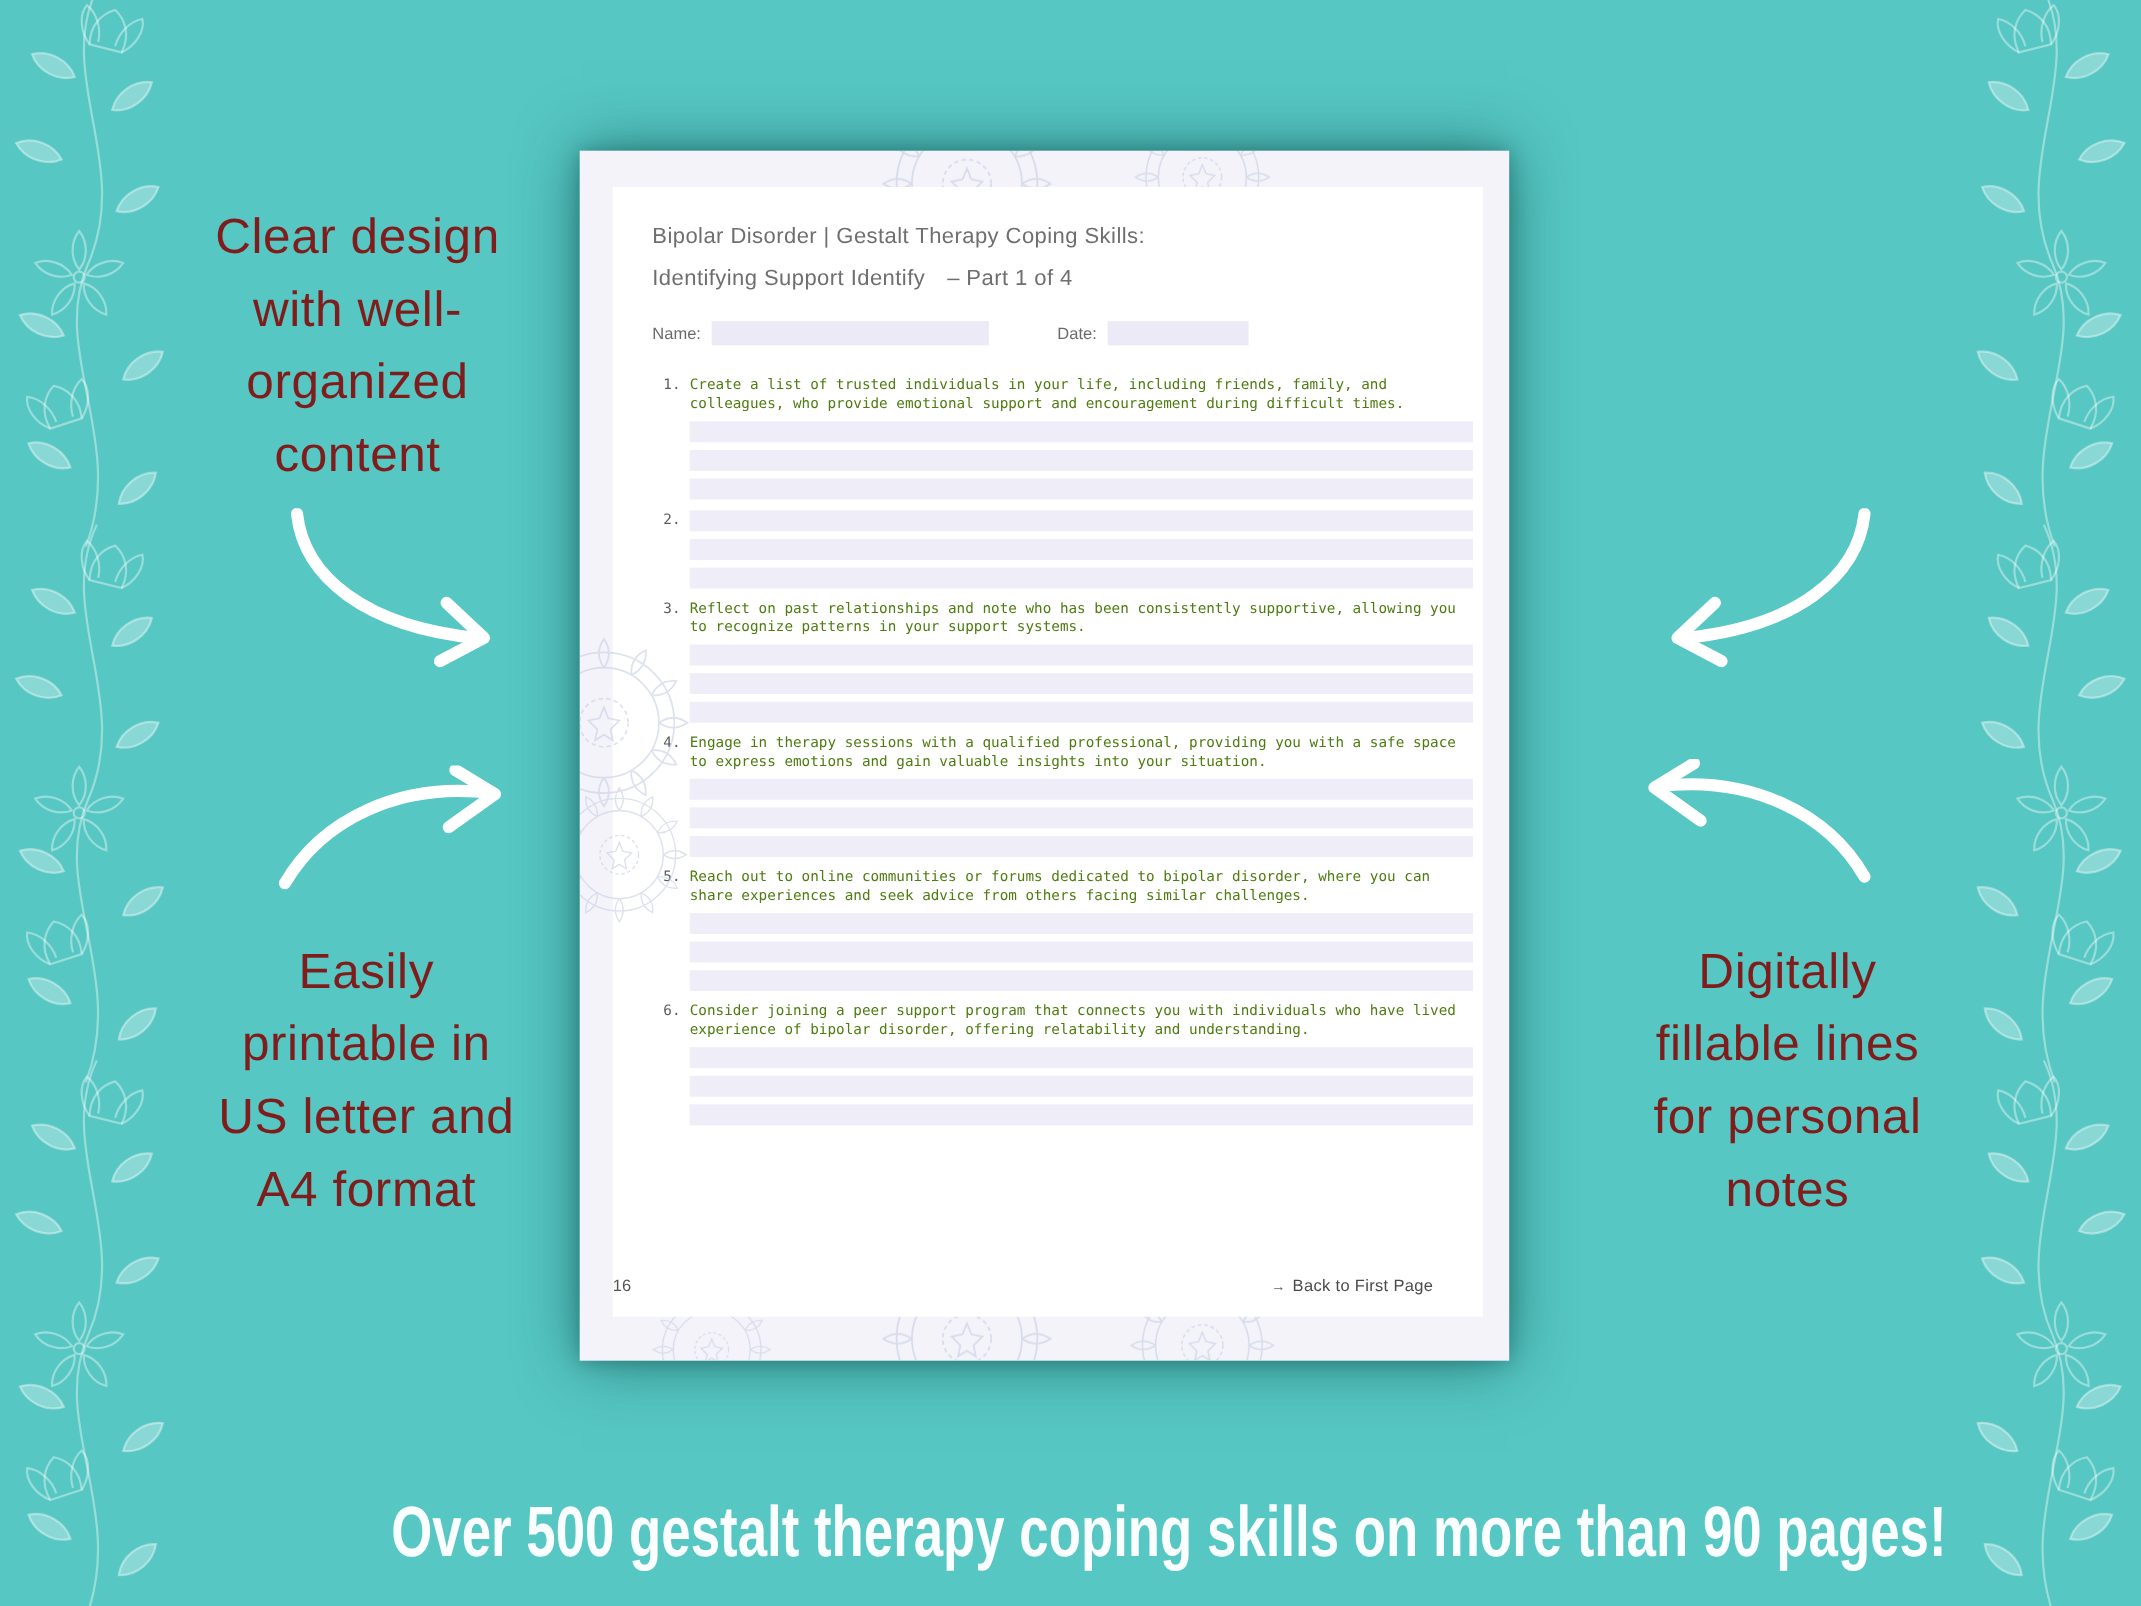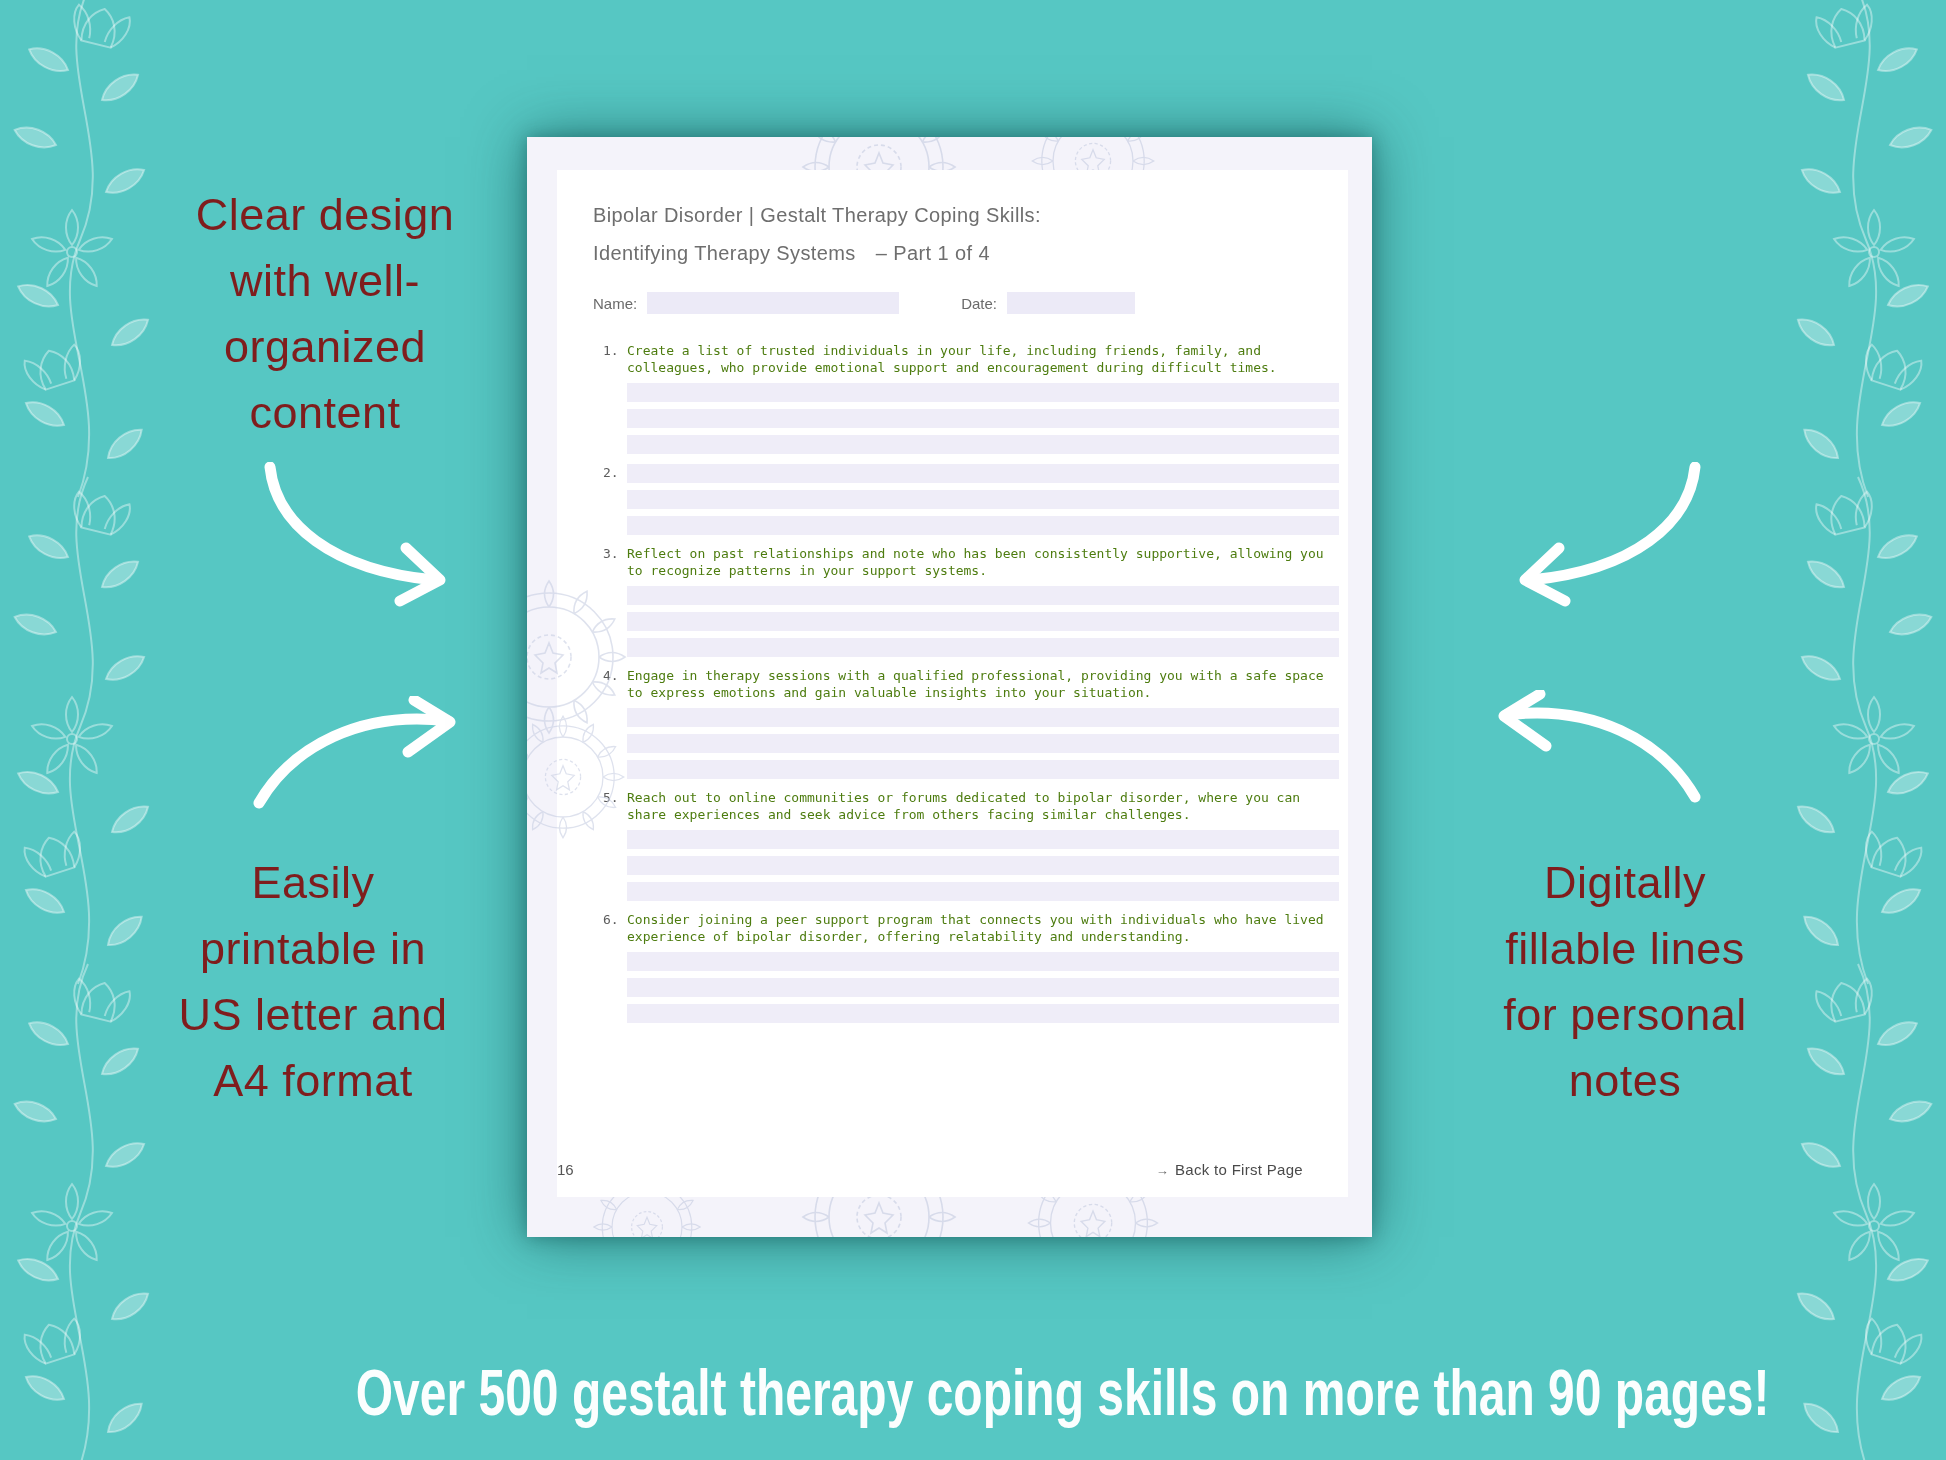--- a/index.html
+++ b/index.html
@@ -9,21 +9,21 @@
 
   
   .floral{position:absolute;top:0;width:160px;height:1460px;pointer-events:none;}
   .floral.left{left:0;}
   .floral.right{right:0;transform:scaleX(-1);}
 
   
   .callout{position:absolute;width:370px;color:#7f1d1d;font-size:45px;font-weight:300;
            line-height:66px;text-align:center;white-space:pre-line;letter-spacing:.5px;}
   .co-tl{left:140px;top:182px;}
-  .co-bl{left:128px;top:850px;}
+  .co-bl{left:148px;top:850px;}
   .co-tr{left:1440px;top:182px;}
   .co-br{left:1440px;top:850px;}
 
   
   .arrow{position:absolute;}
   .ar-tl{left:262px;top:462px;}
   .ar-bl{left:252px;top:696px;}
   .ar-tr{left:1498px;top:462px;transform:scaleX(-1);}
   .ar-br{left:1492px;top:690px;transform:scaleX(-1);}
   .arrow path{stroke:#fff;stroke-width:11;fill:none;stroke-linecap:round;stroke-linejoin:round;}
@@ -173,21 +173,21 @@
         <use href="#mandala" transform="translate(566,24) scale(.8)"></use>
         <use href="#mandala" transform="translate(352,1080)"></use>
         <use href="#mandala" transform="translate(566,1086) scale(.85)"></use>
         <use href="#mandala" transform="translate(120,1090) scale(.7)"></use>
       </g>
     </svg>
 
     <div class="panel">
       <div class="ws-title">Bipolar Disorder | Gestalt Therapy Coping Skills:</div>
       <div class="ws-title ws-title2">
-        <span>Identifying Therapy Systems</span><span class="ws-part">– Part 1 of 4</span>
+        <span>Identifying Support Identify</span><span class="ws-part">– Part 1 of 4</span>
       </div>
 
       <div class="nd-row">
         <span>Name:</span>
         <span class="nd-box nd-name"></span>
         <span class="nd-gap"></span>
         <span>Date:</span>
         <span class="nd-box nd-date"></span>
       </div>
 

